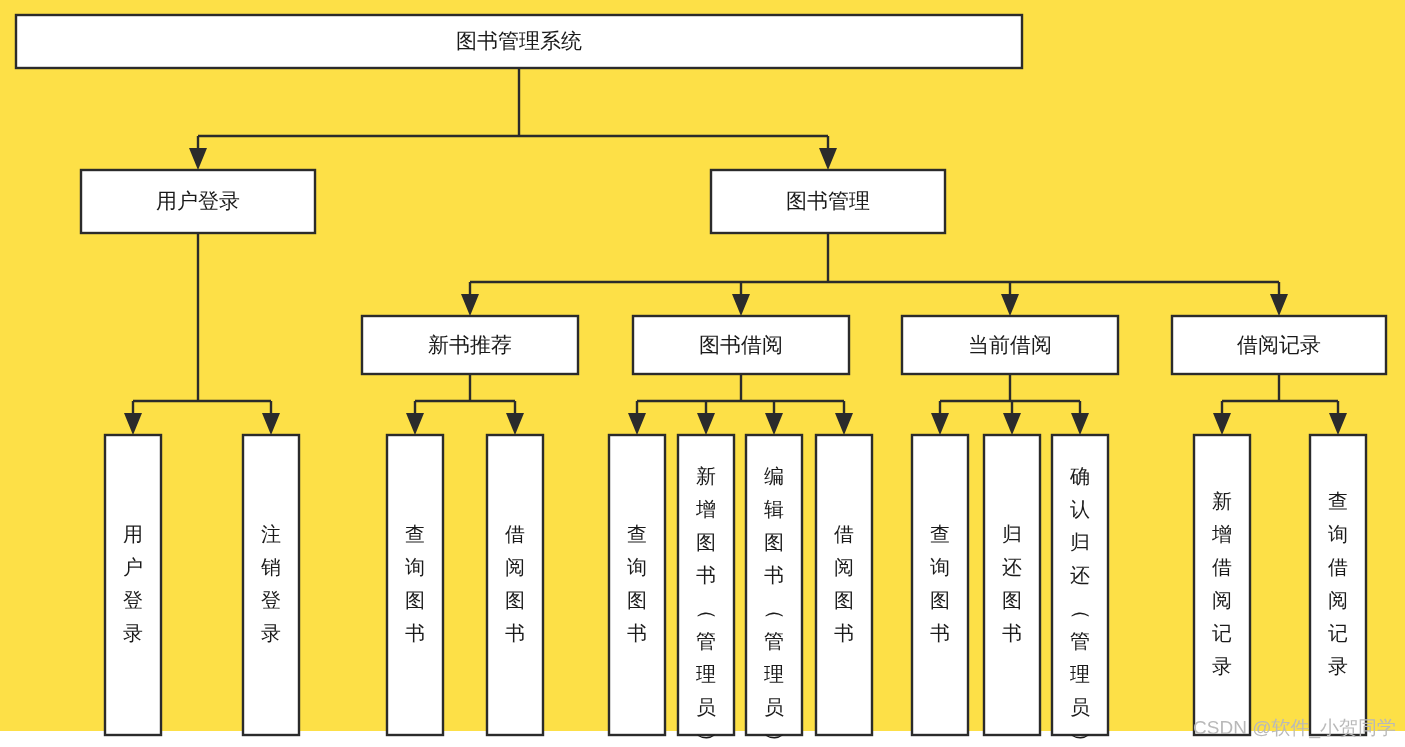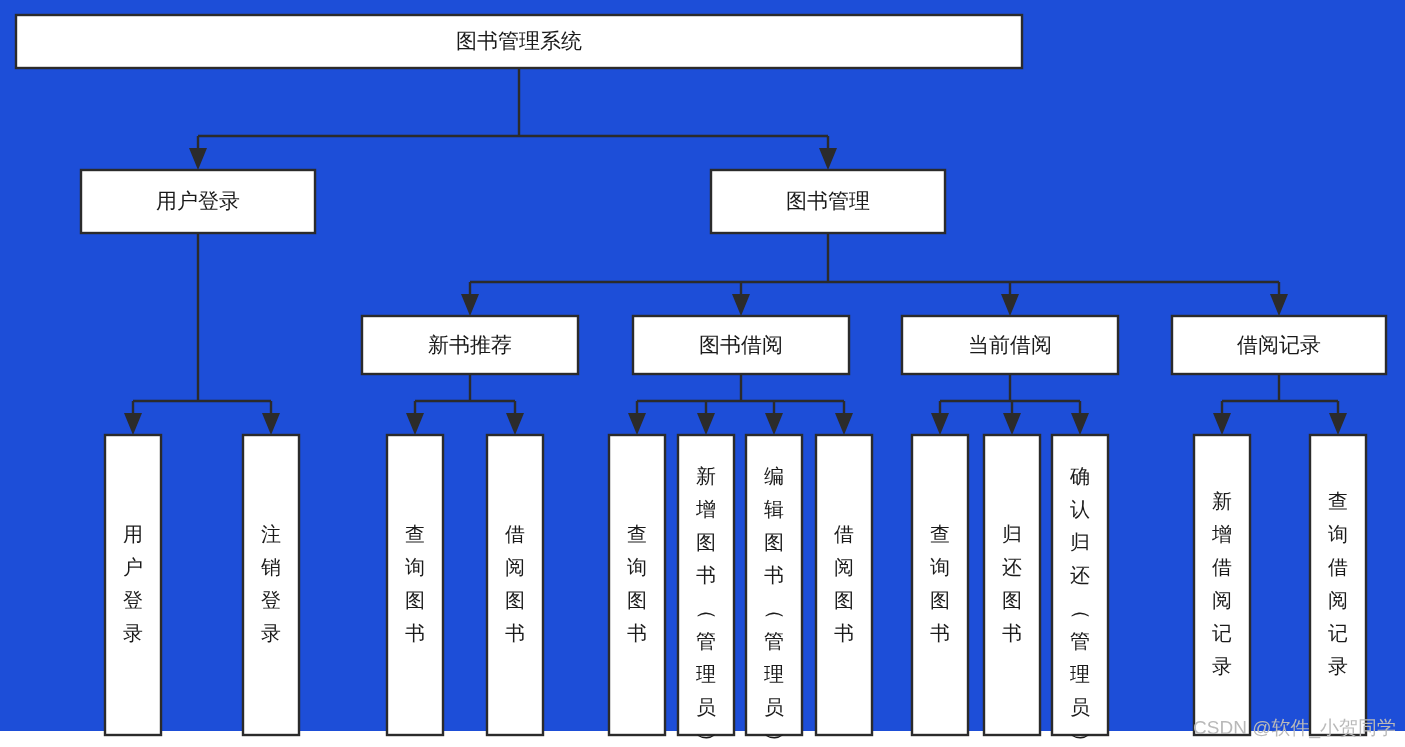--- a/index.html
+++ b/index.html
@@ -11,21 +11,21 @@
   body {
     width: 1405px;
     height: 747px;
     font-family: "Liberation Sans", "DejaVu Sans", sans-serif;
     overflow: hidden;
   }
   #diagram-root {
     position: relative;
     width: 1405px;
     height: 731px;
-    background: #1d4ed8;
+    background: #fde047;
   }
   svg#diagram-svg {
     position: absolute;
     left: 0;
     top: 0;
     width: 1405px;
     height: 747px;
     display: block;
   }
   .node-box {

